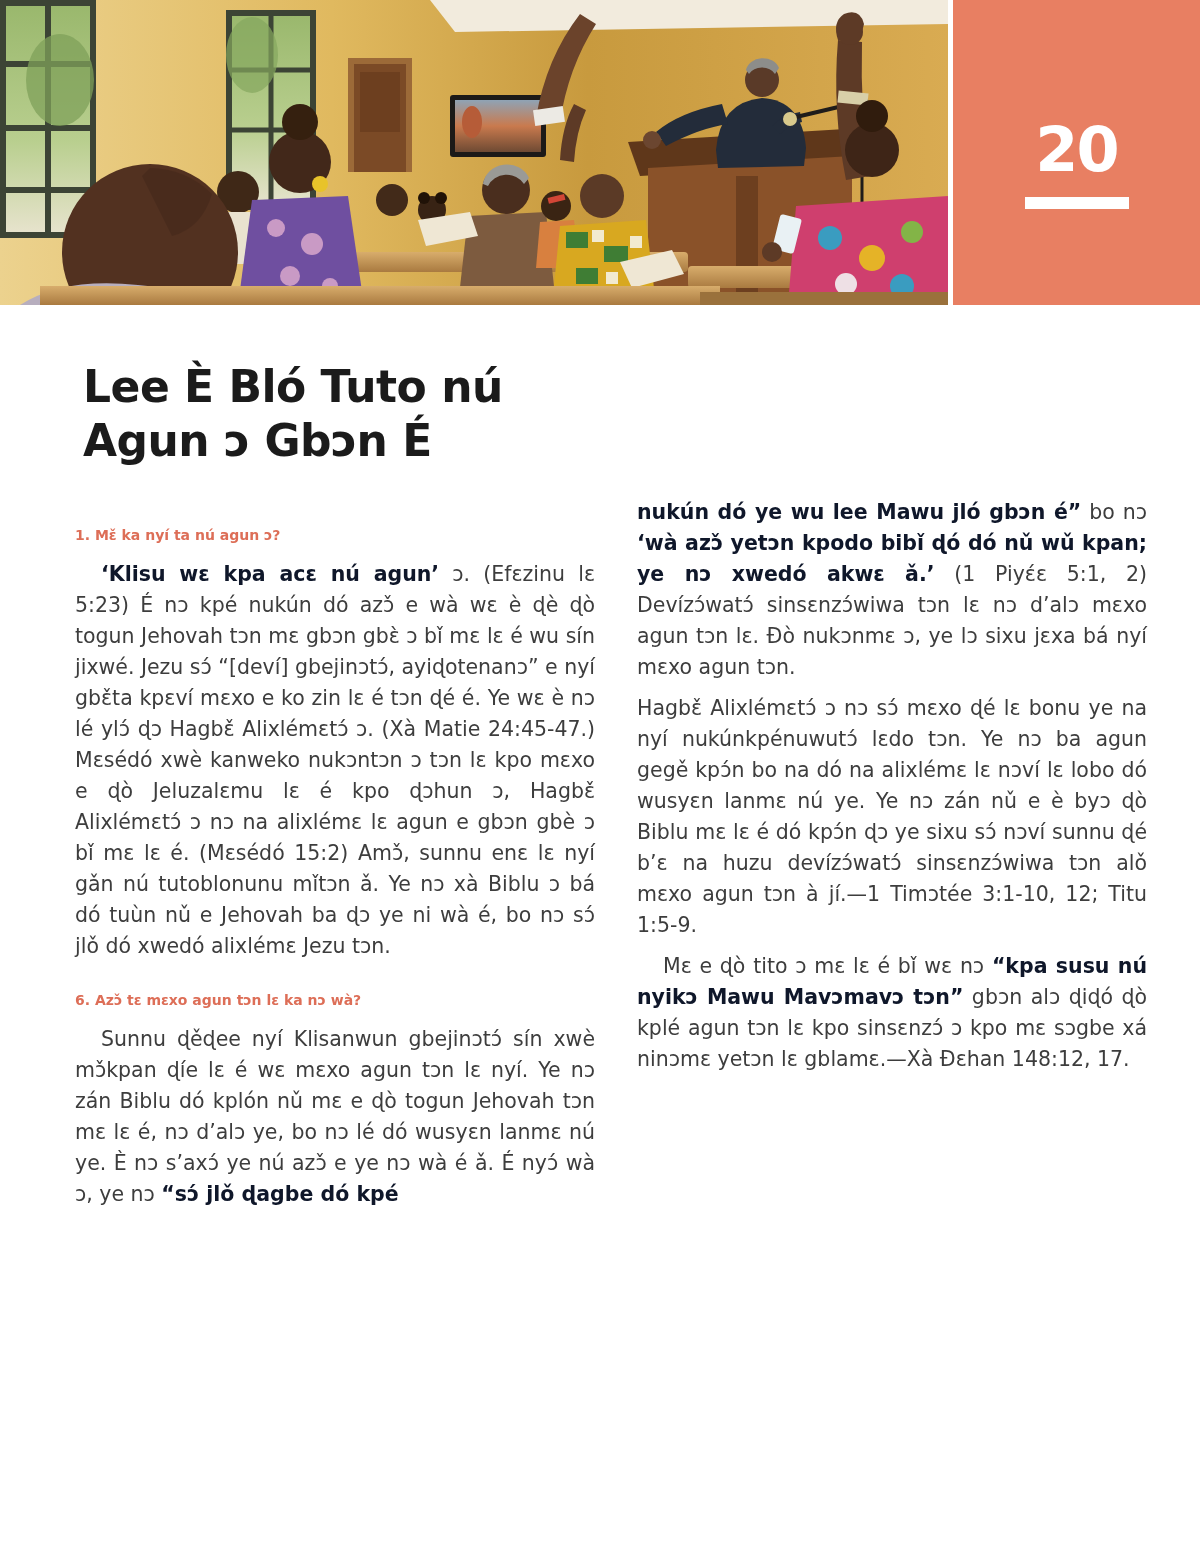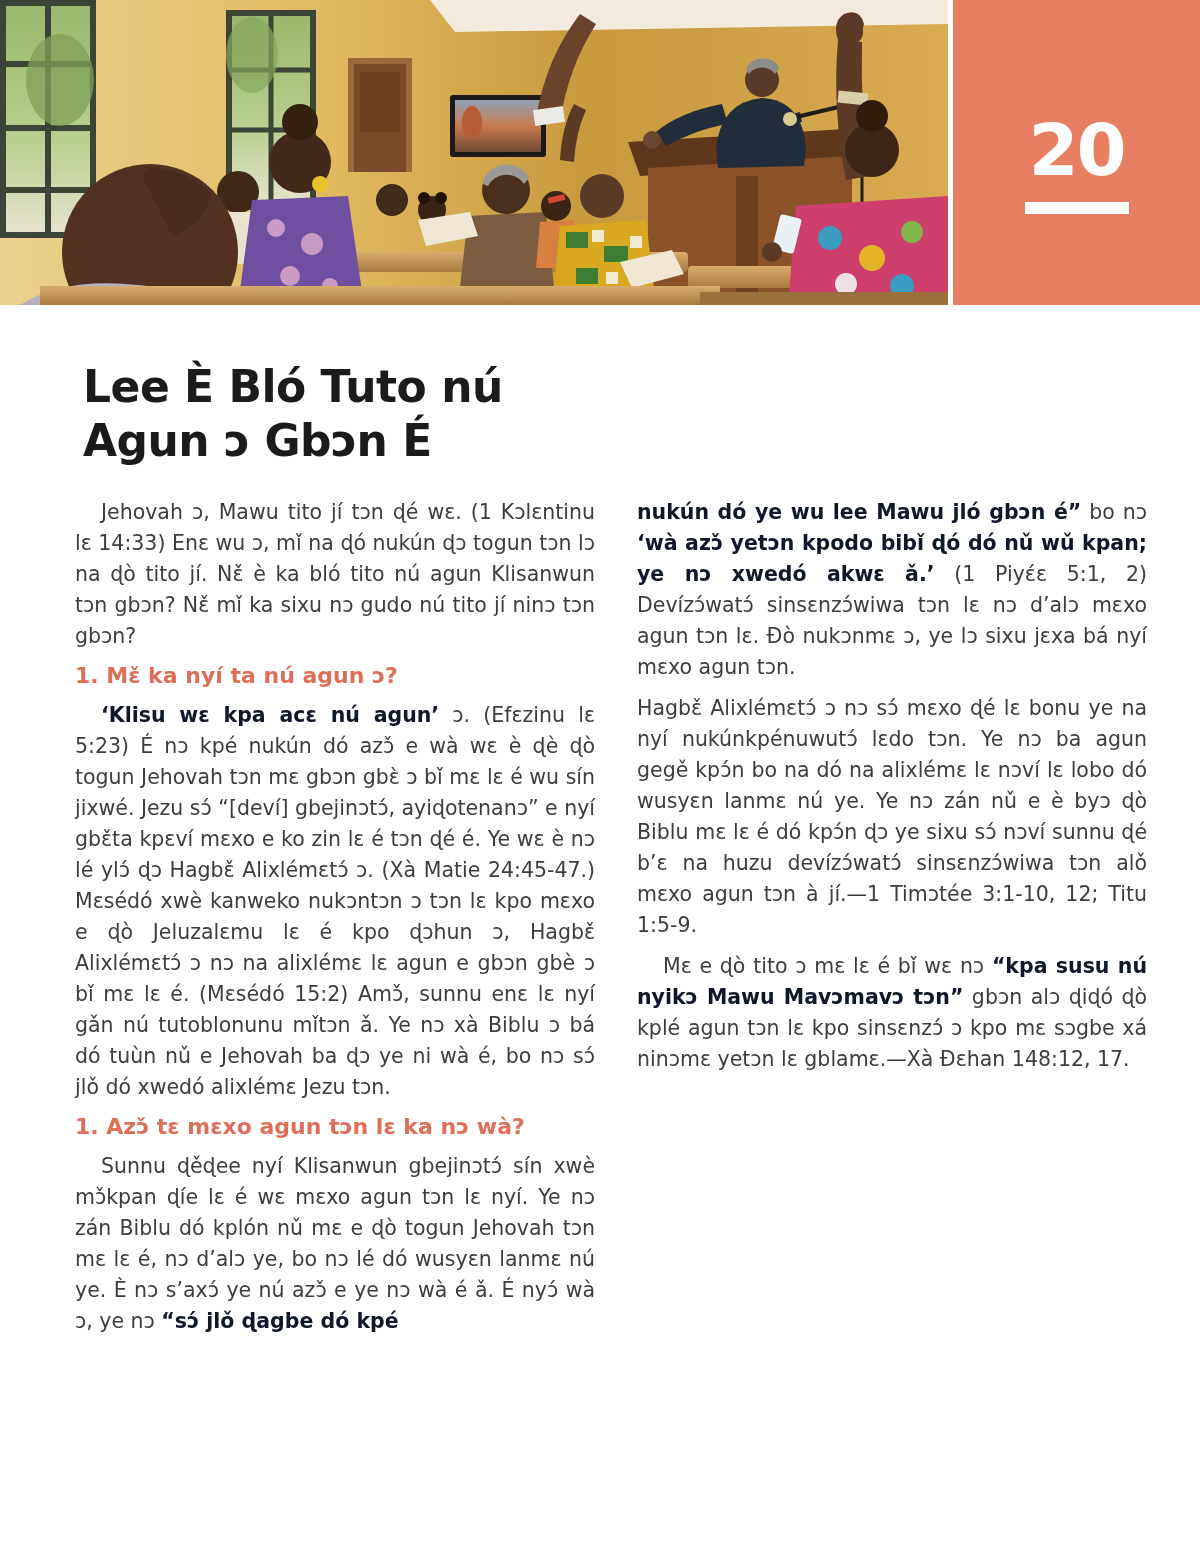--- a/index.html
+++ b/index.html
@@ -19,21 +19,21 @@
   .hero{position:absolute;left:0;top:0;width:948px;height:305px;overflow:hidden;}
   .hero svg{display:block;width:948px;height:305px;}
 
   
   .badge{
     position:absolute;left:953px;top:0;width:247px;height:305px;
     background:var(--accent);
     display:flex;flex-direction:column;align-items:center;justify-content:center;
   }
   .badge .num{
-    color:#ffffff;font-size:72px;font-weight:bold;line-height:1;
+    color:#ffffff;font-size:62px;font-weight:bold;line-height:1;
     letter-spacing:-2px;margin-top:22px;
   }
   .badge .bar{width:104px;height:12px;background:#ffffff;margin-top:16px;}
 
   
   .title{
     position:absolute;left:75px;top:352px;width:700px;
     font-size:44px;line-height:54px;font-weight:bold;color:var(--title-ink);
     letter-spacing:-0.5px;
   }
@@ -43,22 +43,22 @@
   .col-left{left:75px;width:520px;}
   .col-right{left:637px;width:510px;}
 
   .col p{
     margin:0 0 10px 0;
     font-size:20.5px;line-height:31px;
     text-align:justify;
   }
   .col p.indent{text-indent:26px;}
   .col h3{
-    margin:0 0 10px 0;
-    font-size:22px;line-height:28px;
+    margin:24px 0 10px 0;
+    font-size:14px;line-height:28px;
     color:var(--heading);font-weight:bold;
     text-align:left;
   }
   .col p b{font-weight:bold;color:#0f172a;}
 </style>
 </head>
 <body style="--accent: #e87f62; --heading: #dd6e57;">
 
 <div class="page">
 
@@ -214,24 +214,23 @@
     <div class="num">20</div>
     <div class="bar"></div>
   </div>
 
   <h1 class="title" style="margin:8px;">
     <div>Lee È Bló Tuto nú</div>
     <div>Agun ɔ Gbɔn É</div>
   </h1>
 
   <div class="col col-left">
-    <p class="indent"><span>Jehovah ɔ, Mawu tito jí tɔn ɖé wɛ. (1 Kɔlɛntinu lɛ 14:33) Enɛ wu ɔ, mǐ na ɖó nukún ɖɔ togun tɔn lɔ na ɖò tito jí. Nɛ̌ è ka bló tito nú agun Klisanwun tɔn gbɔn? Nɛ̌ mǐ ka sixu nɔ gudo nú tito jí ninɔ tɔn gbɔn?</span></p>
     <h3>1. Mɛ̌ ka nyí ta nú agun ɔ?</h3>
     <p class="indent"><b>‘Klisu wɛ kpa acɛ nú agun’</b><span> ɔ. (Efɛzinu lɛ 5:23) É nɔ kpé nukún dó azɔ̌ e wà wɛ è ɖè ɖò togun Jehovah tɔn mɛ gbɔn gbɛ̀ ɔ bǐ mɛ lɛ é wu sín jixwé. Jezu sɔ́ “[deví] gbejinɔtɔ́, ayiɖotenanɔ” e nyí gbɛ̌ta kpɛví mɛxo e ko zin lɛ é tɔn ɖé é. Ye wɛ è nɔ lé ylɔ́ ɖɔ Hagbɛ̌ Alixlémɛtɔ́ ɔ. (Xà Matie 24:45-47.) Mɛsédó xwè kanweko nukɔntɔn ɔ tɔn lɛ kpo mɛxo e ɖò Jeluzalɛmu lɛ é kpo ɖɔhun ɔ, Hagbɛ̌ Alixlémɛtɔ́ ɔ nɔ na alixlémɛ lɛ agun e gbɔn gbè ɔ bǐ mɛ lɛ é. (Mɛsédó 15:2) Amɔ̌, sunnu enɛ lɛ nyí gǎn nú tutoblonunu mǐtɔn ǎ. Ye nɔ xà Biblu ɔ bá dó tuùn nǔ e Jehovah ba ɖɔ ye ni wà é, bo nɔ sɔ́ jlǒ dó xwedó alixlémɛ Jezu tɔn.</span></p>
-    <h3>1. Azɔ̌ tɛ mɛxo agun tɔn lɛ ka nɔ wà?</h3>
+    <h3>6. Azɔ̌ tɛ mɛxo agun tɔn lɛ ka nɔ wà?</h3>
     <p class="indent"><span>Sunnu ɖěɖee nyí Klisanwun gbejinɔtɔ́ sín xwè mɔ̌kpan ɖíe lɛ é wɛ mɛxo agun tɔn lɛ nyí. Ye nɔ zán Biblu dó kplón nǔ mɛ e ɖò togun Jehovah tɔn mɛ lɛ é, nɔ d’alɔ ye, bo nɔ lé dó wusyɛn lanmɛ nú ye. È nɔ s’axɔ́ ye nú azɔ̌ e ye nɔ wà é ǎ. É nyɔ́ wà ɔ, ye nɔ </span><b>“sɔ́ jlǒ ɖagbe dó kpé</b></p>
   </div>
 
   <div class="col col-right">
     <p><b>nukún dó ye wu lee Mawu jló gbɔn é”</b><span> bo nɔ </span><b>‘wà azɔ̌ yetɔn kpodo bibǐ ɖó dó nǔ wǔ kpan; ye nɔ xwedó akwɛ ǎ.’</b><span> (1 Piyɛ́ɛ 5:1, 2) Devízɔ́watɔ́ sinsɛnzɔ́wiwa tɔn lɛ nɔ d’alɔ mɛxo agun tɔn lɛ. Ðò nukɔnmɛ ɔ, ye lɔ sixu jɛxa bá nyí mɛxo agun tɔn.</span></p>
     <p><span>Hagbɛ̌ Alixlémɛtɔ́ ɔ nɔ sɔ́ mɛxo ɖé lɛ bonu ye na nyí nukúnkpénuwutɔ́ lɛdo tɔn. Ye nɔ ba agun gegě kpɔ́n bo na dó na alixlémɛ lɛ nɔví lɛ lobo dó wusyɛn lanmɛ nú ye. Ye nɔ zán nǔ e è byɔ ɖò Biblu mɛ lɛ é dó kpɔ́n ɖɔ ye sixu sɔ́ nɔví sunnu ɖé b’ɛ na huzu devízɔ́watɔ́ sinsɛnzɔ́wiwa tɔn alǒ mɛxo agun tɔn à jí.—1 Timɔtée 3:1-10, 12; Titu 1:5-9.</span></p>
     <p class="indent"><span>Mɛ e ɖò tito ɔ mɛ lɛ é bǐ wɛ nɔ </span><b>“kpa susu nú nyikɔ Mawu Mavɔmavɔ tɔn”</b><span> gbɔn alɔ ɖiɖó ɖò kplé agun tɔn lɛ kpo sinsɛnzɔ́ ɔ kpo mɛ sɔgbe xá ninɔmɛ yetɔn lɛ gblamɛ.—Xà Ðɛhan 148:12, 17.</span></p>
   </div>
 
 </div>

